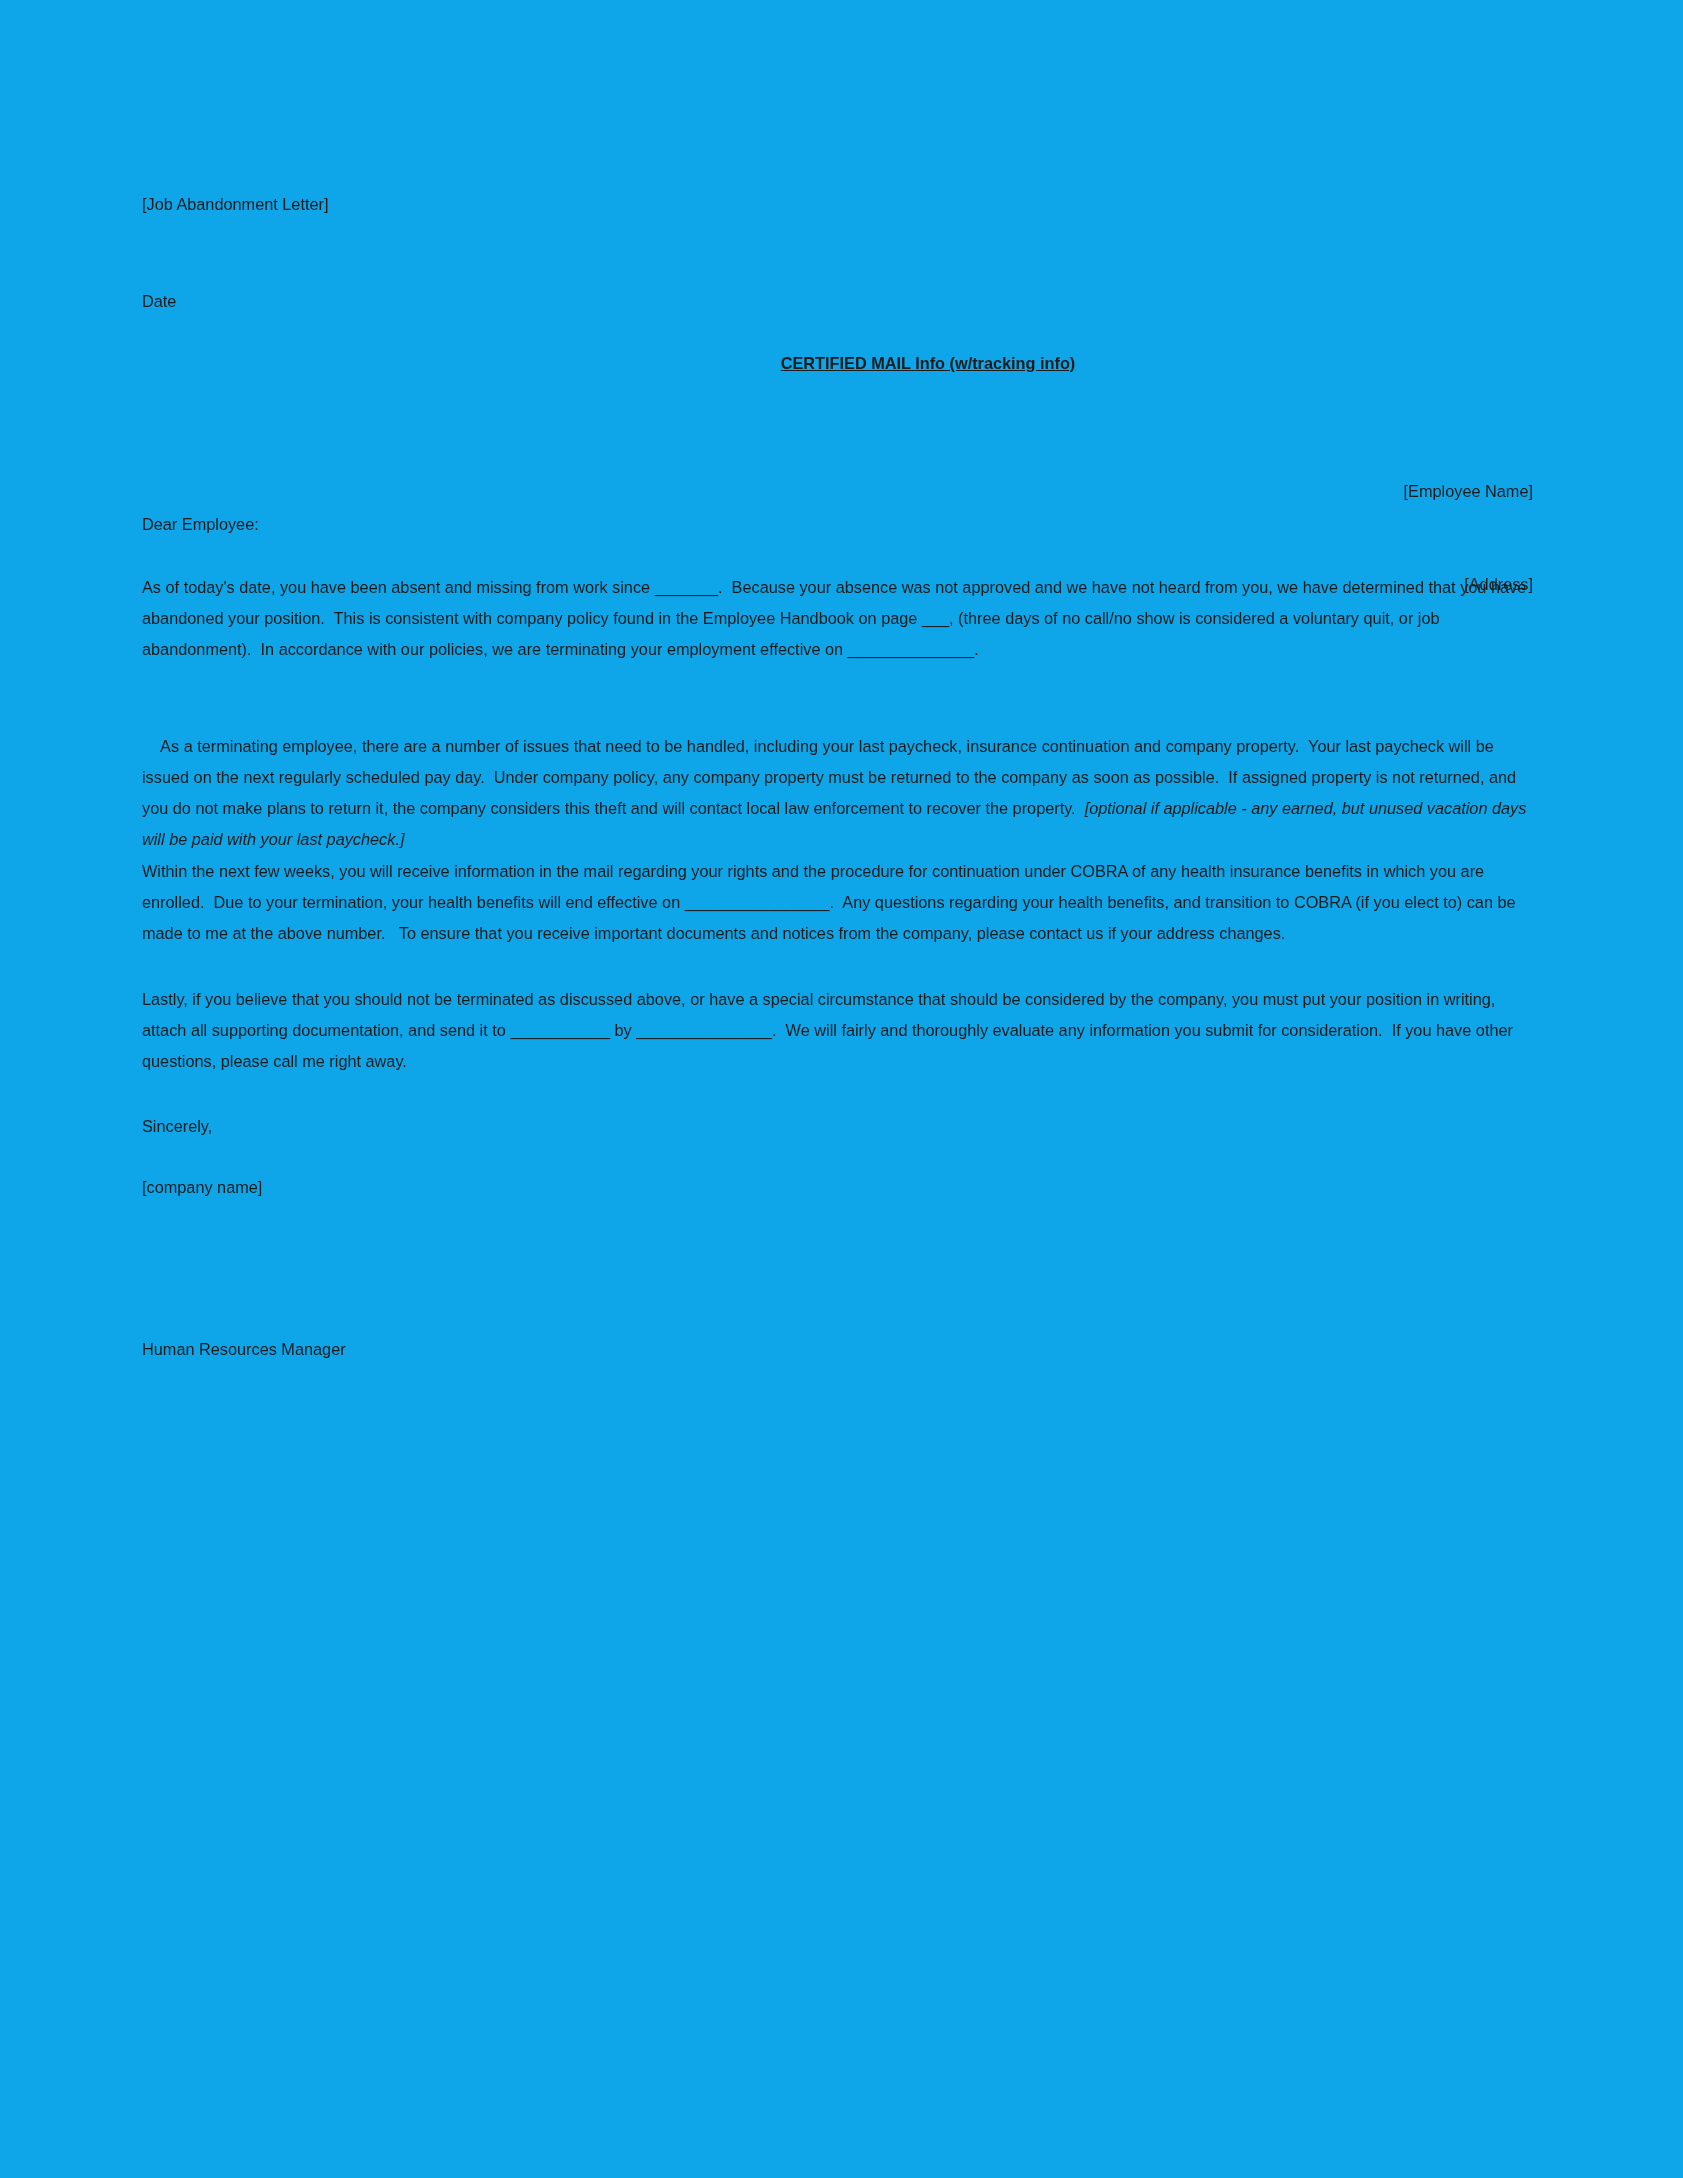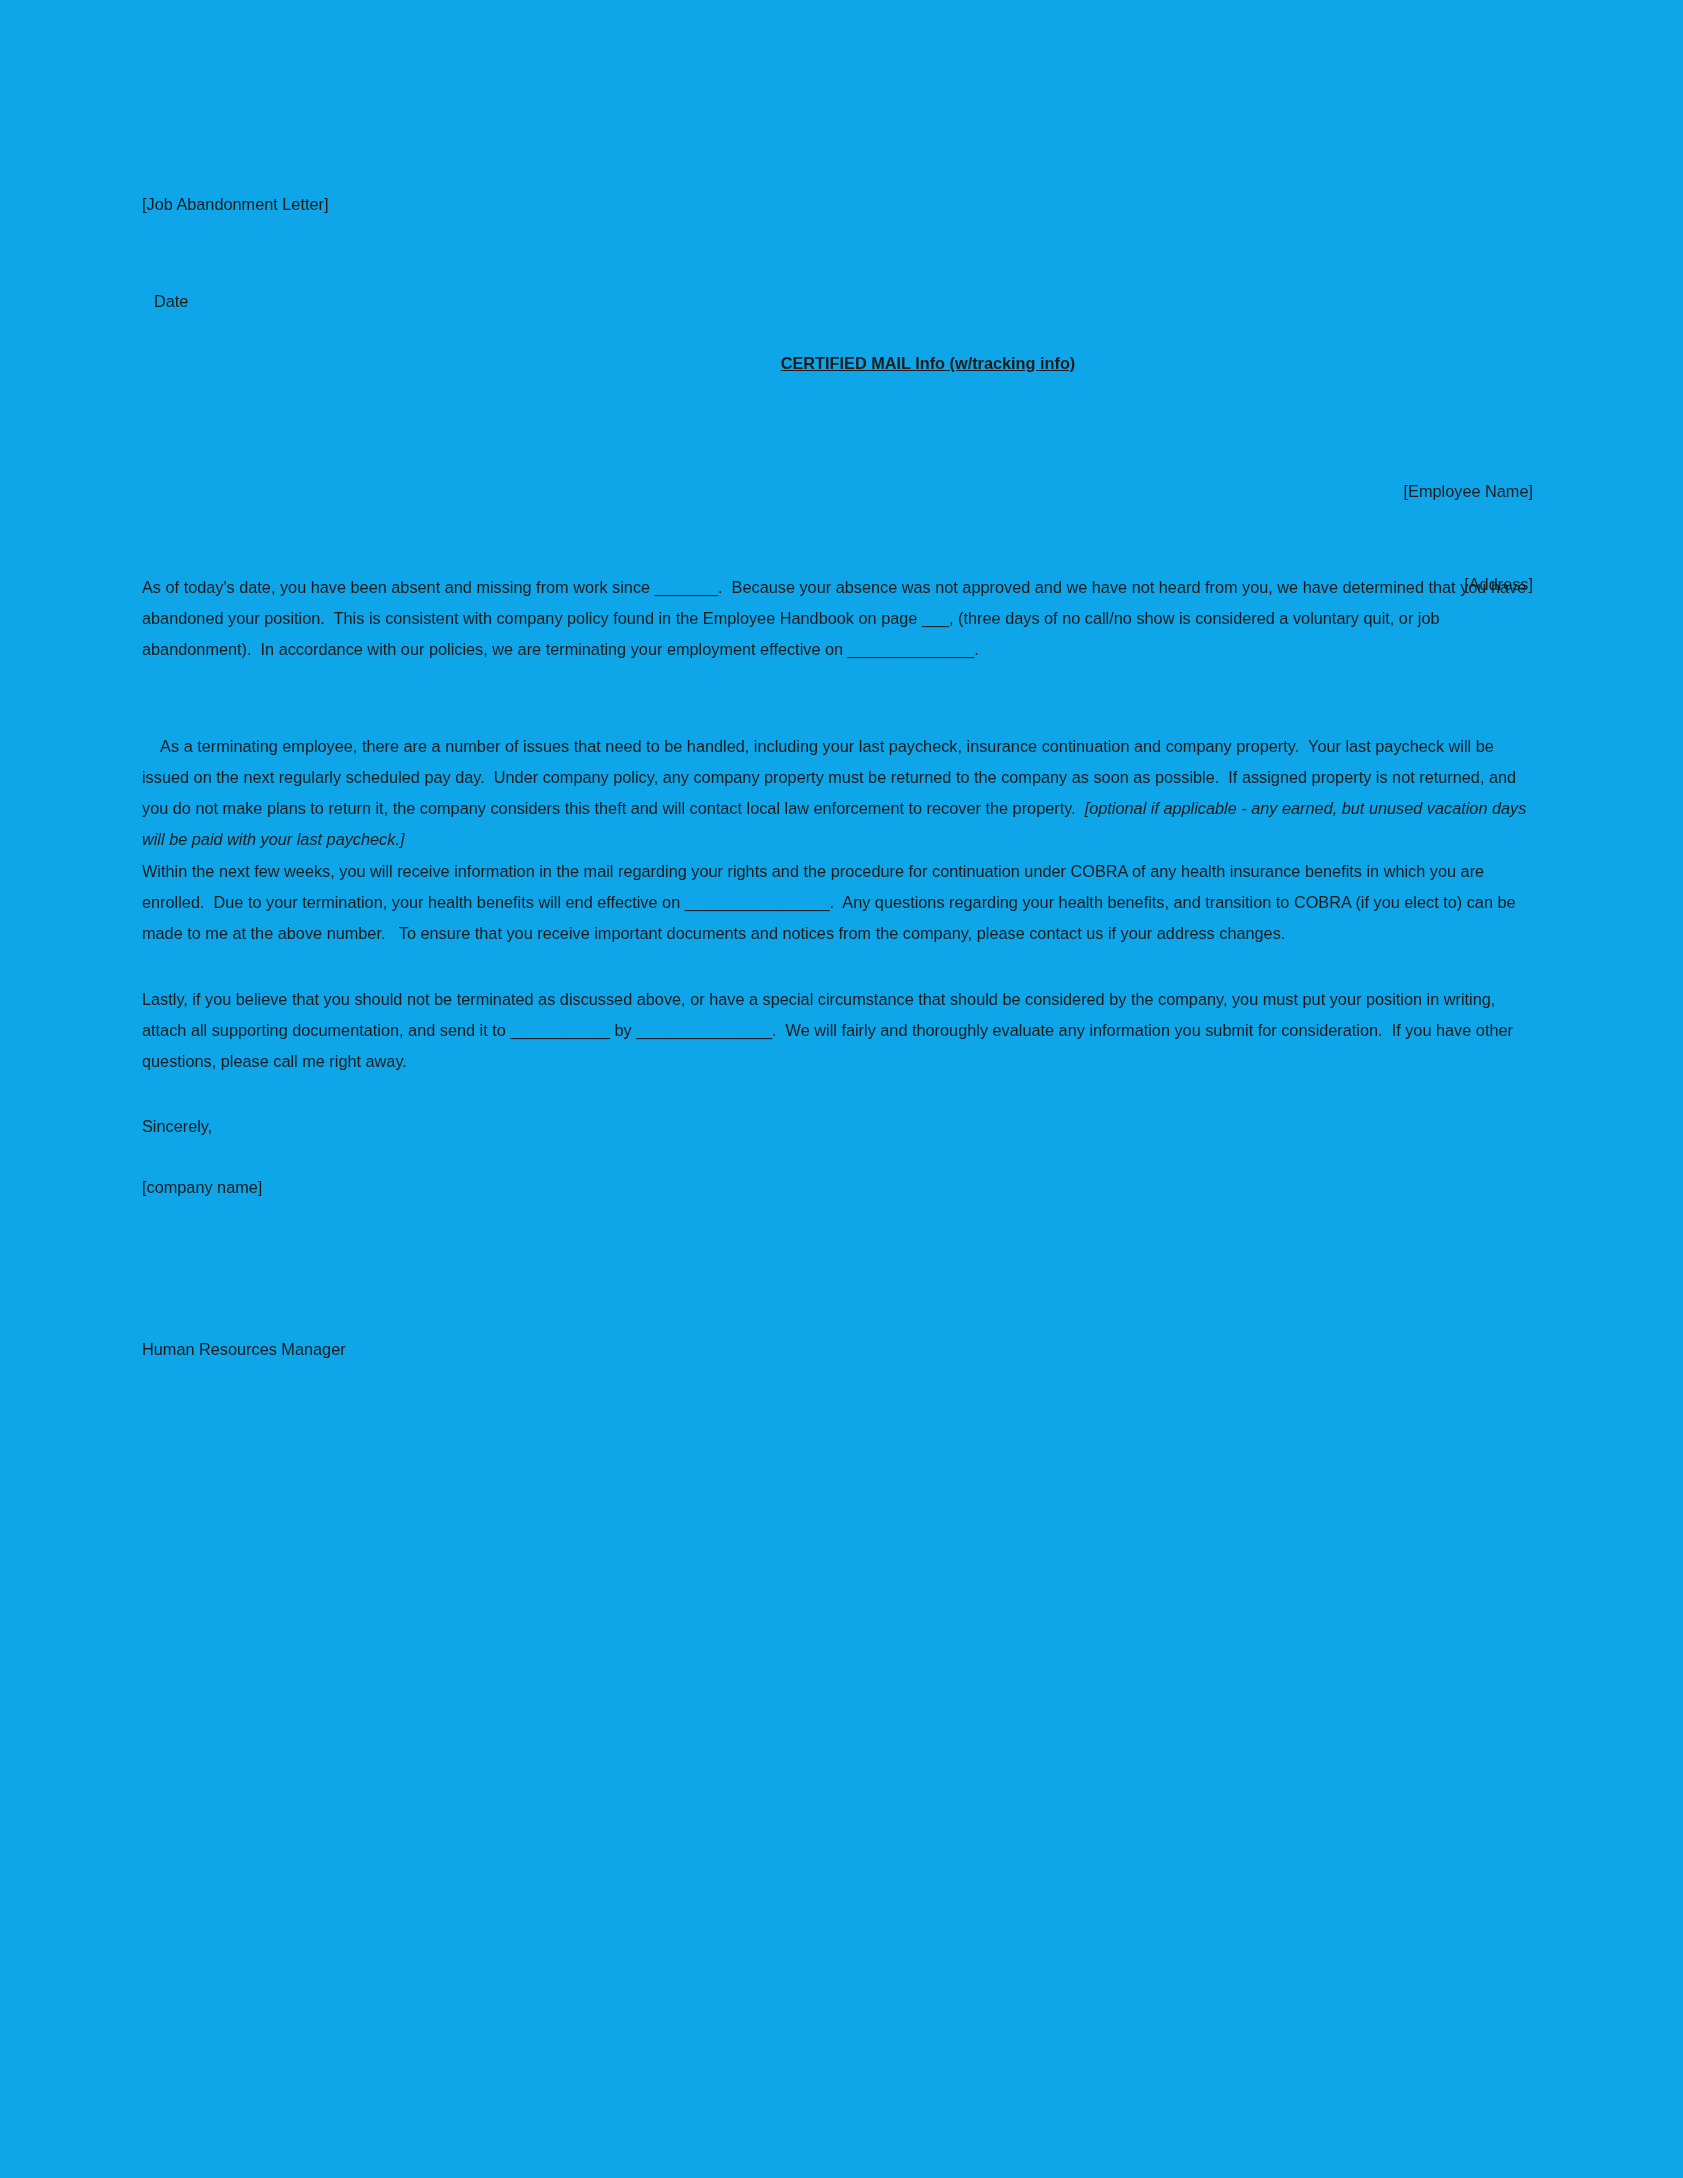--- a/index.html
+++ b/index.html
@@ -33,21 +33,21 @@
     font-weight: bold;
   }
   .heading-block .underlined {
     text-decoration: underline;
   }
   .italic {
     font-style: italic;
   }
   
   .pos-tag        { top: 189px; }
-  .pos-date       { top: 286px; margin-left: 12px; }
+  .pos-date       { top: 286px; }
   .pos-heading    { top: 348px; }
   .pos-recipient  { top: 414px; text-align: right; }
   .pos-salutation { top: 509px; }
   .pos-p1         { top: 572px; }
   .pos-p2         { top: 700px; }
   .pos-p3         { top: 856px; }
   .pos-p4         { top: 984px; }
   .pos-sincerely  { top: 1111px; }
   .pos-company    { top: 1172px; }
   .pos-signature  { top: 1299px; margin-top: 35px; }
@@ -63,20 +63,21 @@
 
   <div class="heading-block pos-heading">
     <span class="underlined">CERTIFIED MAIL Info (w/tracking info)</span>
   </div>
 
   <div class="block pos-recipient">
     <div>[Employee Name]</div>
     <div>[Address]</div>
   </div>
 
+  <div class="block pos-salutation">Dear Employee:</div>
 
   <div class="block pos-p1">As of today's date, you have been absent and missing from work since _______.  Because your absence was not approved and we have not heard from you, we have determined that you have abandoned your position.  This is consistent with company policy found in the Employee Handbook on page ___, (three days of no call/no show is considered a voluntary quit, or job abandonment).  In accordance with our policies, we are terminating your employment effective on ______________.</div>
 
   <div class="block pos-p2">
     <span>As a terminating employee, there are a number of issues that need to be handled, including your last paycheck, insurance continuation and company property.  Your last paycheck will be issued on the next regularly scheduled pay day.  Under company policy, any company property must be returned to the company as soon as possible.  If assigned property is not returned, and you do not make plans to return it, the company considers this theft and will contact local law enforcement to recover the property.  </span><span class="italic">[optional if applicable - any earned, but unused vacation days will be paid with your last paycheck.]</span>
   </div>
 
   <div class="block pos-p3">Within the next few weeks, you will receive information in the mail regarding your rights and the procedure for continuation under COBRA of any health insurance benefits in which you are enrolled.  Due to your termination, your health benefits will end effective on ________________.  Any questions regarding your health benefits, and transition to COBRA (if you elect to) can be made to me at the above number.   To ensure that you receive important documents and notices from the company, please contact us if your address changes.</div>
 
   <div class="block pos-p4">Lastly, if you believe that you should not be terminated as discussed above, or have a special circumstance that should be considered by the company, you must put your position in writing, attach all supporting documentation, and send it to ___________ by _______________.  We will fairly and thoroughly evaluate any information you submit for consideration.  If you have other questions, please call me right away.</div>

